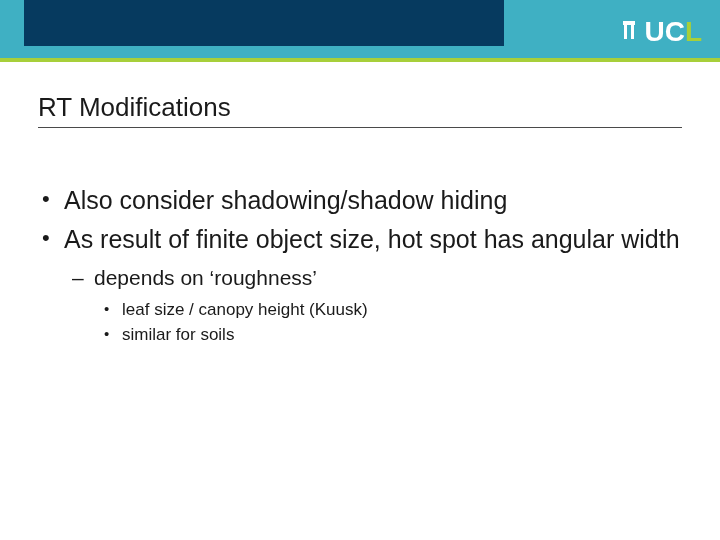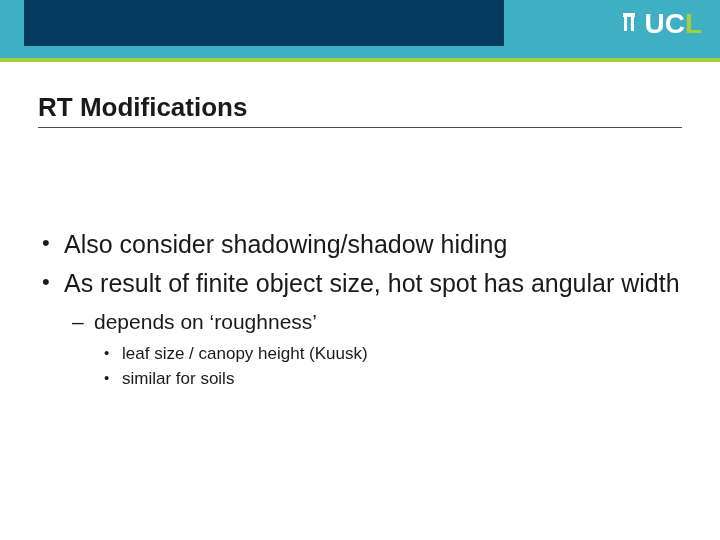--- a/index.html
+++ b/index.html
@@ -29,21 +29,21 @@
     position: absolute;
     bottom: 0;
     left: 0;
     width: 100%;
     height: 4px;
     background: #a7cf3a;
   }
   .logo {
     position: absolute;
     right: 18px;
-    top: 8px;
+    top: 16px;
     display: flex;
     align-items: center;
     gap: 6px;
   }
   .logo-portico {
     width: 14px;
     height: 22px;
     display: flex;
     flex-direction: column;
     align-items: center;
@@ -72,25 +72,25 @@
     color: #fff;
   }
   .logo-text .u { color: #fff; }
   .logo-text .c { color: #fff; }
   .logo-text .l { color: #a7cf3a; }
   .content {
     padding: 30px 38px 0 38px;
   }
   .title {
     font-size: 26px;
-    font-weight: bold;
+    font-weight: normal;
     color: #1a1a1a;
     border-bottom: 1.5px solid #4a4a4a;
     padding-bottom: 4px;
-    margin-bottom: 100px;
+    margin-bottom: 56px;
   }
   ul { list-style: none; }
   .lvl1 > li {
     font-size: 25px;
     color: #1a1a1a;
     margin-bottom: 6px;
     padding-left: 26px;
     position: relative;
     line-height: 1.32;
   }

